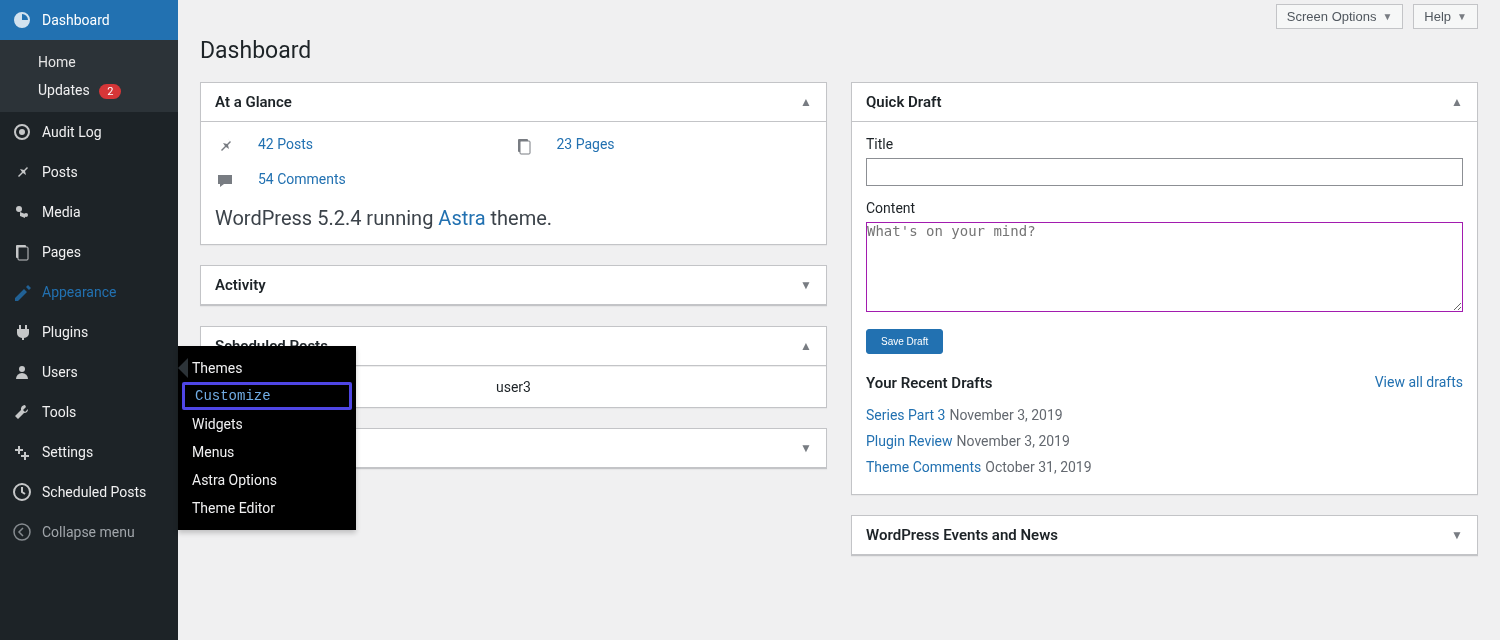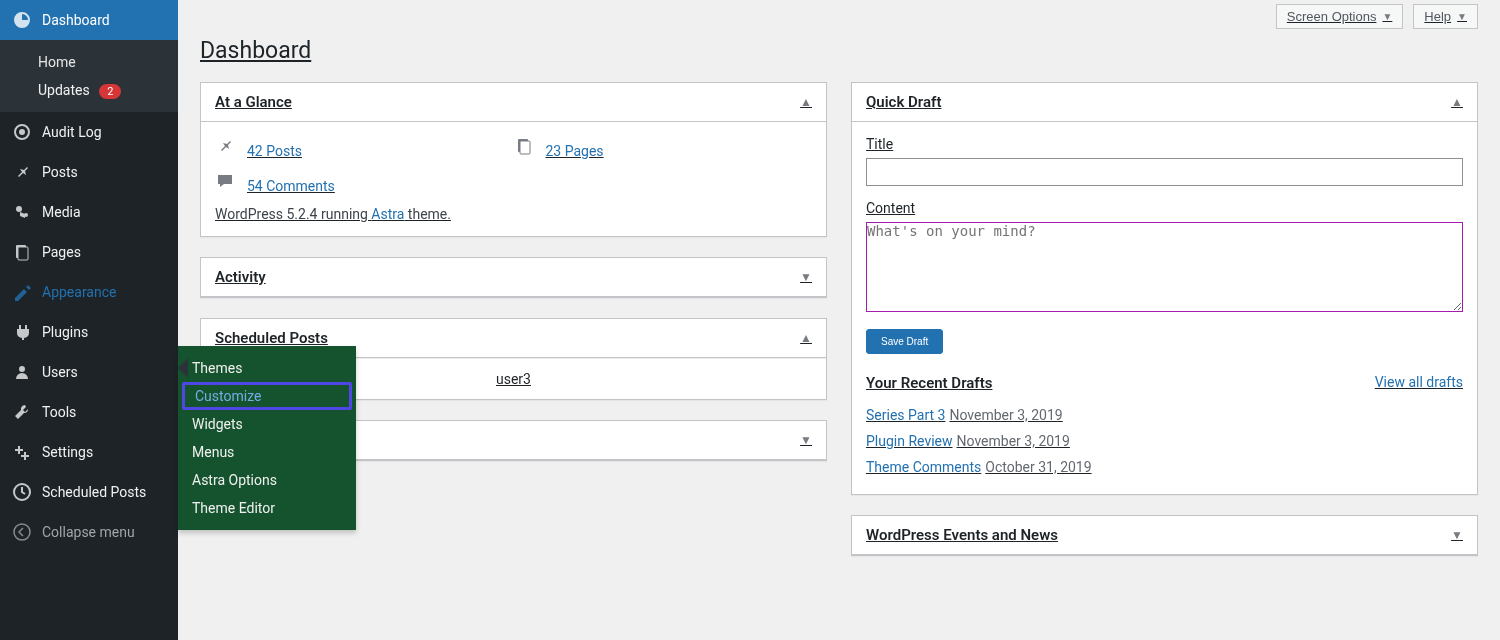--- a/index.html
+++ b/index.html
@@ -13,46 +13,46 @@
 .menu-item.highlight { color: #2271b1; }
 .menu-icon { width: 20px; height: 20px; margin-right: 10px; display: inline-flex; align-items: center; justify-content: center; opacity: 0.8; }
 .menu-label { font-size: 14px; }
 .submenu { background: #2c3338; padding: 8px 0; }
 .submenu .sub-item { padding: 6px 12px 6px 38px; font-size: 14px; color: #f0f0f1; cursor: pointer; }
 .submenu .sub-item.active { color: #e5e5e5; font-weight: 400; }
 .badge { background: #d63638; color: #fff; border-radius: 10px; padding: 1px 8px; font-size: 11px; margin-left: 6px; }
 .collapse-item { color: #a0a5aa; }
 
 
-.flyout { position: absolute; left: 178px; top: 346px; width: 178px; background: #14532d; z-index: 20; box-shadow: 0 3px 5px rgba(0,0,0,0.2); padding: 8px 0; }
+.flyout { position: absolute; left: 178px; top: 346px; width: 178px; background: #000000; z-index: 20; box-shadow: 0 3px 5px rgba(0,0,0,0.2); padding: 8px 0; }
 .flyout::before { content: ''; position: absolute; left: -10px; top: 12px; border: 10px solid transparent; border-right-color: #2c3338; }
 .flyout-item { padding: 6px 14px; color: #f0f0f1; font-size: 14px; cursor: pointer; }
-.flyout-item.highlighted { color: #72aee6; border: 3px solid #4f46e5; border-radius: 2px; margin: 0 4px; padding: 3px 10px; }
-
-
-#main { margin-left: 178px; padding: 0 22px 22px 22px; text-decoration: underline; }
+.flyout-item.highlighted { color: #72aee6; border: 3px solid #4f46e5; border-radius: 2px; margin: 0 4px; padding: 3px 10px; font-family: Liberation Mono, monospace; }
+
+
+#main { margin-left: 178px; padding: 0 22px 22px 22px; }
 .topbar { display: flex; justify-content: flex-end; gap: 10px; padding-top: 4px; margin-bottom: 8px; }
 .top-btn { background: #f6f7f7; border: 1px solid #c3c4c7; padding: 4px 10px; font-size: 13px; color: #50575e; cursor: pointer; display: flex; align-items: center; gap: 6px; }
 .top-btn .tri { font-size: 10px; color: #787c82; }
 h1.page-title { font-size: 23px; font-weight: 400; color: #1d2327; margin: 0 0 18px 0; }
 
 .cols { display: flex; gap: 24px; }
 .col { flex: 1; display: flex; flex-direction: column; gap: 20px; }
 
 .box { background: #fff; border: 1px solid #c3c4c7; box-shadow: 0 1px 1px rgba(0,0,0,0.04); }
 .box-head { display: flex; justify-content: space-between; align-items: center; padding: 10px 14px; border-bottom: 1px solid #c3c4c7; }
 .box-head h2 { font-size: 15px; font-weight: 600; }
 .box-head .tri { color: #787c82; font-size: 12px; cursor: pointer; }
 .box-body { padding: 14px; }
 
 .glance-row { display: flex; }
-.glance-item { display: flex; align-items: flex-end; gap: 12px; width: 50%; margin-bottom: 12px; }
+.glance-item { display: flex; align-items: flex-start; gap: 23px; width: 50%; margin-bottom: 12px; }
 .glance-item a { color: #2271b1; text-decoration: none; font-size: 14px; }
 .glance-icon { color: #787c82; }
-.glance-footer { font-size: 14px; color: #3c434a; margin-top: 12px; }
+.glance-footer { font-size: 20px; color: #3c434a; margin-top: 12px; }
 .glance-footer a { color: #2271b1; text-decoration: none; }
 
 .sched-row { display: flex; border-top: 1px solid #eee; padding: 12px 14px; font-size: 14px; }
 .sched-row span:first-child { flex: 1; text-align: center; }
 .sched-row span:last-child { width: 120px; }
 
 .qd-label { font-size: 14px; color: #1d2327; margin-bottom: 6px; display: block; }
 .qd-input { width: 100%; border: 1px solid #8c8f94; padding: 5px 8px; font-size: 14px; margin-bottom: 14px; }
 .qd-textarea { width: 100%; border: 1px solid #a21caf; padding: 0; font-size: 14px; height: 90px; resize: vertical; margin-bottom: 14px; }
 .qd-save { background: #2271b1; color: #fff; border: 1px solid #2271b1; padding: 6px 14px; font-size: 10px; border-radius: 3px; cursor: pointer; }

